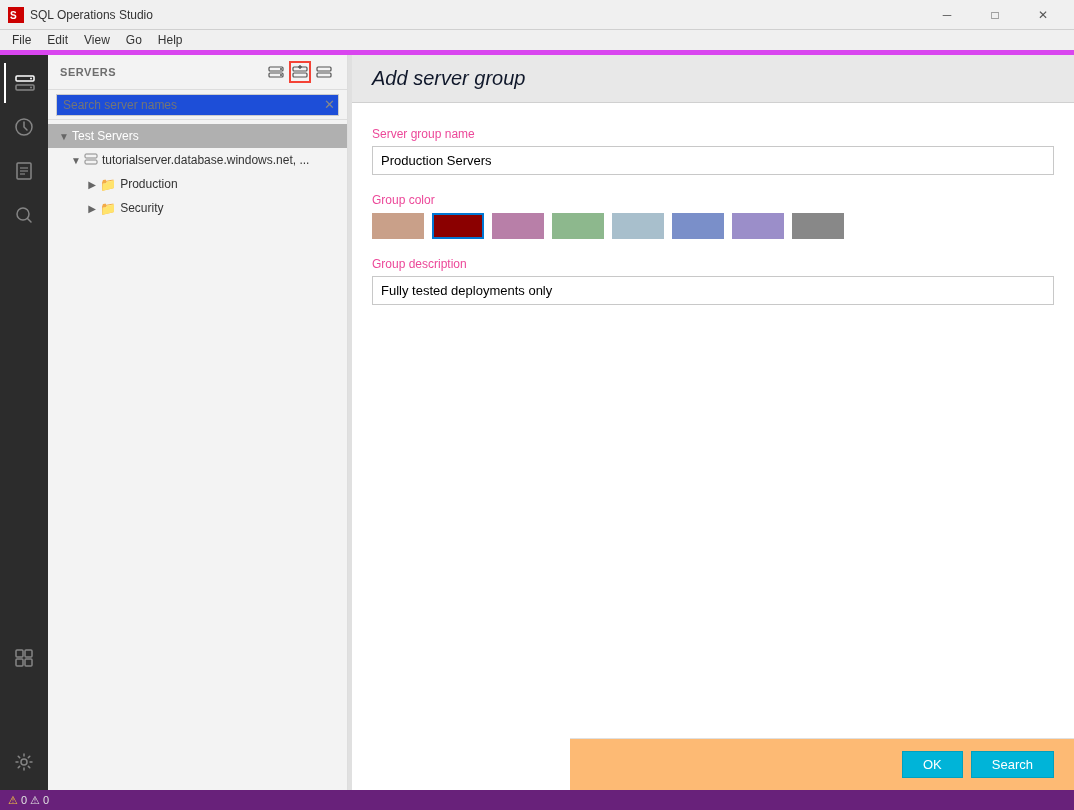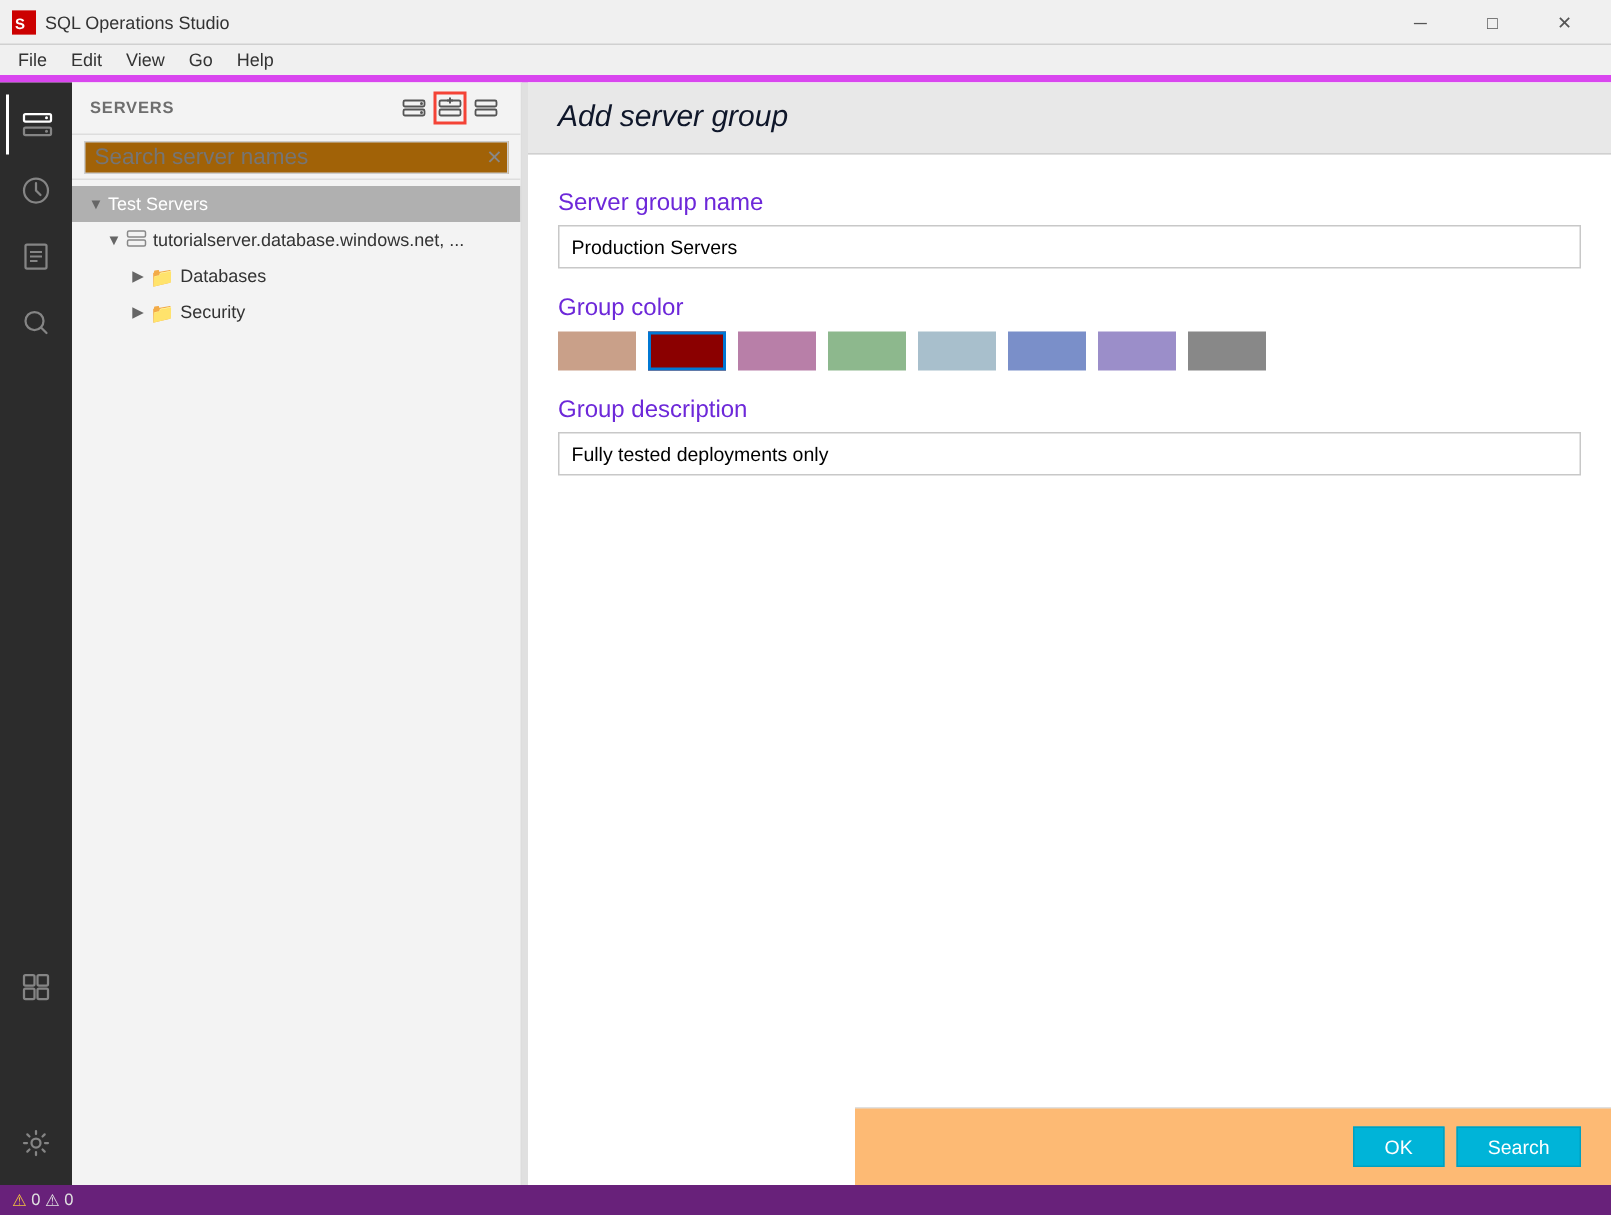--- a/index.html
+++ b/index.html
@@ -105,23 +105,23 @@
       display: flex;
       align-items: center;
       padding: 0 8px;
       background: #f3f3f3;
       border-bottom: 1px solid #ddd;
       position: relative;
     }
     .search-input {
       flex: 1;
       border: 1px solid #ccc;
-      background: #a16207;
+      background: #1d4ed8;
       padding: 2px 6px;
-      font-size: 15px;
+      font-size: 12px;
       height: 22px;
       outline: none;
     }
     .search-close {
       position: absolute; right: 12px;
       background: none; border: none; cursor: pointer;
       font-size: 13px; color: #888;
     }
 
     
@@ -150,21 +150,21 @@
 
     
     .dialog-header {
       background: #e8e8e8;
       padding: 12px 20px;
       border-bottom: 1px solid #d0d0d0;
     }
     .dialog-title { font-size: 20px; font-weight: 300; color: #0f172a; font-style: italic; }
     .dialog-body { padding: 24px 20px; flex: 1; }
     .form-group { margin-bottom: 18px; }
-    .form-label { font-size: 16px; color: #6d28d9; margin-bottom: 5px; display: block; }
+    .form-label { font-size: 12px; color: #ec4899; margin-bottom: 5px; display: block; }
     .form-input {
       width: 100%;
       border: 1px solid #c8c8c8;
       padding: 6px 8px;
       font-size: 13px;
       outline: none;
       background: #fff;
     }
 
     
@@ -334,21 +334,21 @@
             <rect x="1" y="2" width="12" height="4" rx="1" stroke="#888" stroke-width="1" fill="none"></rect>
             <rect x="1" y="8" width="12" height="4" rx="1" stroke="#888" stroke-width="1" fill="none"></rect>
           </svg>
         </span>
         <span class="tree-label">tutorialserver.database.windows.net, ...</span>
       </div>
 
       <div class="tree-item tree-item-l3">
         <span class="tree-chevron">▶</span>
         <span class="tree-icon folder-icon">📁</span>
-        <span class="tree-label">Databases</span>
+        <span class="tree-label">Production</span>
       </div>
 
       <div class="tree-item tree-item-l3">
         <span class="tree-chevron">▶</span>
         <span class="tree-icon folder-icon">📁</span>
         <span class="tree-label">Security</span>
       </div>
     </div>
   </div>
 

